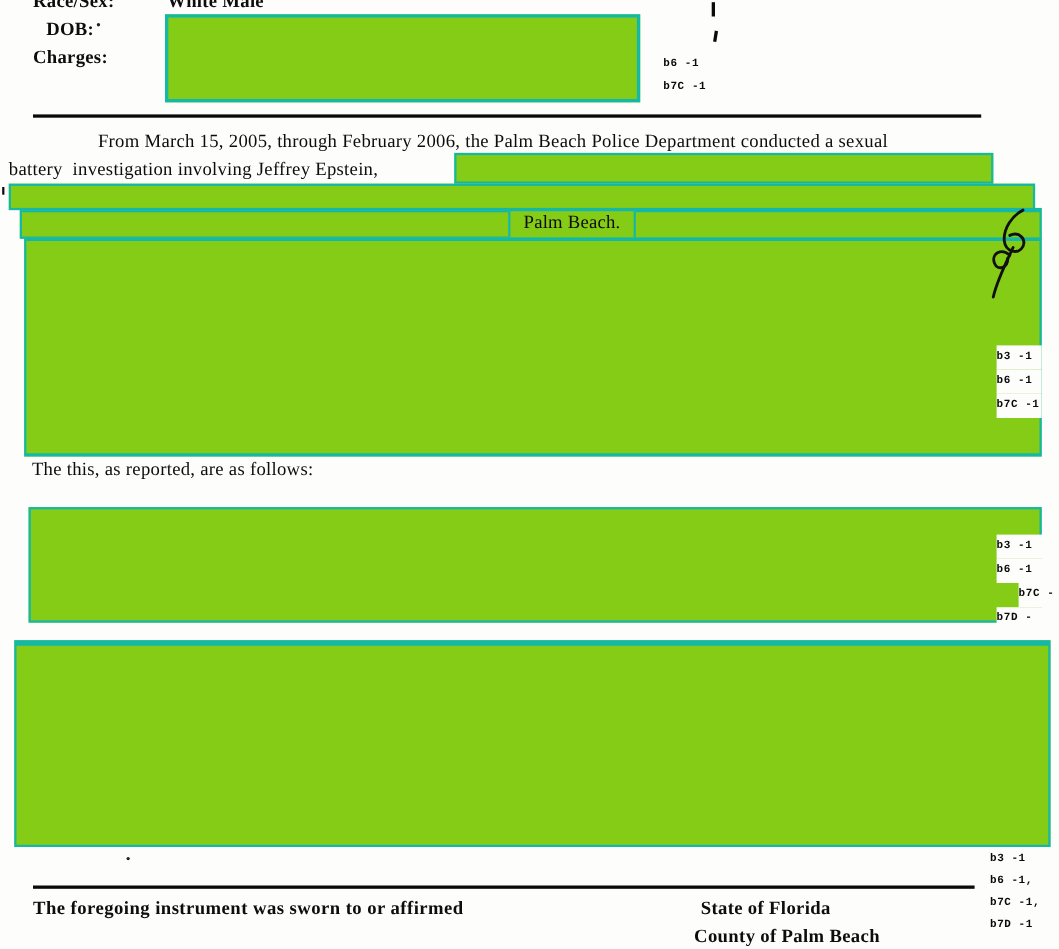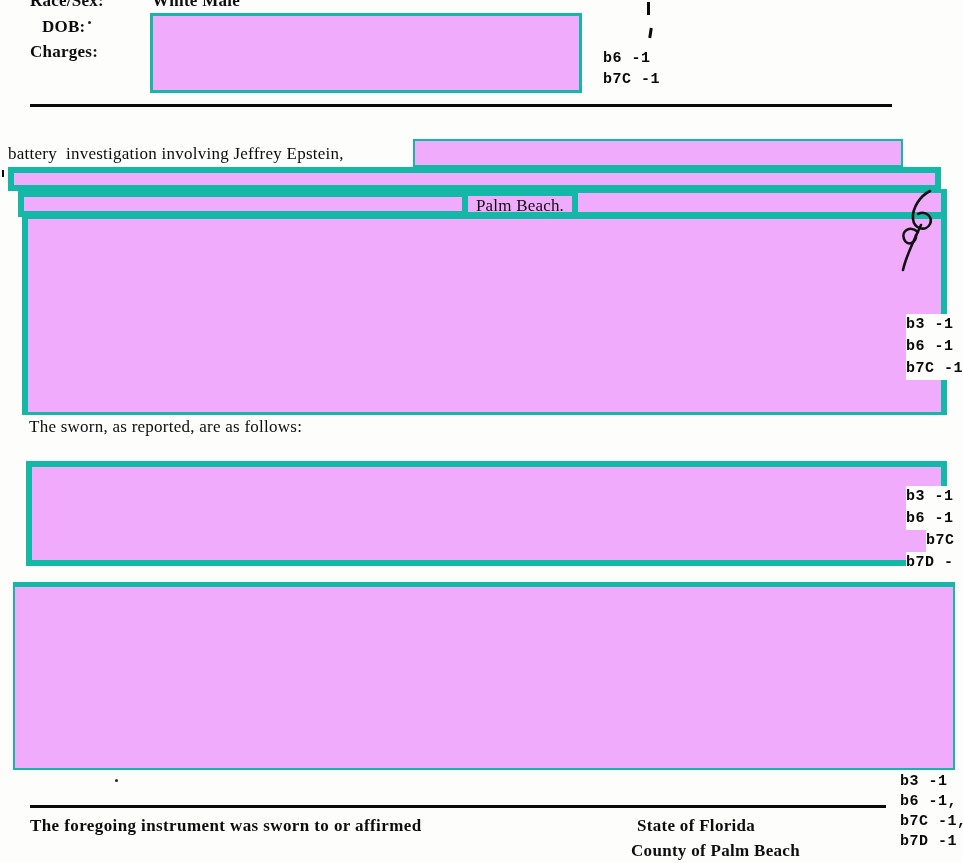--- a/index.html
+++ b/index.html
@@ -10,25 +10,25 @@
     background:#fdfdfc;
     overflow:hidden;
     font-family:"Liberation Serif", serif;
     color:#0d0d0d;
   }
   .abs{position:absolute;}
   .serif{font-family:"Liberation Serif", serif;font-size:17px;letter-spacing:.25px;white-space:pre;}
   .bold{font-weight:bold;}
   .mono{
     font-family:"Liberation Mono","DejaVu Sans Mono",monospace;
-    font-size:15px;font-weight:bold;letter-spacing:.5px;
+    font-size:10px;font-weight:bold;letter-spacing:.5px;
     line-height:21px;white-space:pre;color:#0a0a0a;
     background:#fdfdfc;padding:0 2px 0 0;
   }
-  .rbox{position:absolute;background:#f0abfc;border:6px solid #14b8a6;box-sizing:border-box;}
+  .rbox{position:absolute;background:#84cc16;border:2px solid #14b8a6;box-sizing:border-box;}
   .hline{position:absolute;background:#0a0a0a;}
   .speck{position:absolute;background:#222;border-radius:50%;}
   sup{font-size:11px;vertical-align:6px;letter-spacing:0;}
   .hw{position:absolute;}
   .hw path{fill:none;stroke:#111;stroke-width:2.6;stroke-linecap:round;}
 </style>
 </head>
 <body>
 
 <div class="page">
@@ -45,20 +45,21 @@
   <div class="hline" style="left:649px;top:28px;width:3px;height:10px;transform:rotate(9deg);"></div>
   <div class="hline" style="left:2px;top:170px;width:2px;height:7px;"></div>
 
   <div class="abs" style="left:603px;top:48px;">
     <div class="mono">b6 -1</div>
     <div class="mono">b7C -1</div>
   </div>
 
   <div class="hline" style="left:30px;top:104px;width:862px;height:3px;"></div>
 
+  <div class="abs serif" style="left:89px;top:119px;">From March 15, 2005, through February 2006, the Palm Beach Police Department conducted a sexual</div>
   <div class="abs serif" style="left:8px;top:144px;text-align:center;">battery  investigation involving Jeffrey Epstein,</div>
 
   <div class="rbox" style="left:413px;top:139px;width:490px;height:28px;border-width:2.5px;"></div>
 
   <div class="rbox" style="left:8px;top:167px;width:933px;height:24px;"></div>
 
   <div class="rbox" style="left:18px;top:191px;width:450px;height:26px;"></div>
   <div class="rbox" style="left:567px;top:189px;width:380px;height:29px;border-top-width:4px;"></div>
   <div class="rbox" style="left:462px;top:190px;width:116px;height:28px;text-align:center;">
     <span class="serif" style="letter-spacing:.2px;">Palm Beach.</span>
@@ -73,21 +74,21 @@
     <path d="M 22 10 C 14 3, 5 9, 8 17 C 11 25, 21 21, 20 13"></path>
     <path d="M 25 3 C 18 18, 10 34, 7 48"></path>
   </svg>
 
   <div class="abs" style="left:906px;top:314px;line-height:22px;">
     <div class="mono" style="line-height:22px;">b3 -1</div>
     <div class="mono" style="line-height:22px;">b6 -1</div>
     <div class="mono" style="line-height:22px;">b7C -1</div>
   </div>
 
-  <div class="abs serif" style="left:29px;top:417px;">The sworn, as reported, are as follows:</div>
+  <div class="abs serif" style="left:29px;top:417px;">The this, as reported, are as follows:</div>
 
   <div class="rbox" style="left:26px;top:461px;width:921px;height:105px;"></div>
   <div class="abs" style="left:906px;top:486px;">
     <div class="mono" style="line-height:22px;">b3 -1</div>
     <div class="mono" style="line-height:22px;">b6 -1</div>
     <div class="mono" style="line-height:22px;margin-left:20px;">b7C -</div>
     <div class="mono" style="line-height:22px;">b7D -</div>
   </div>
 
   <div class="rbox" style="left:13px;top:582px;width:942px;height:188px;border-width:2.5px;border-top-width:5px;"></div>

